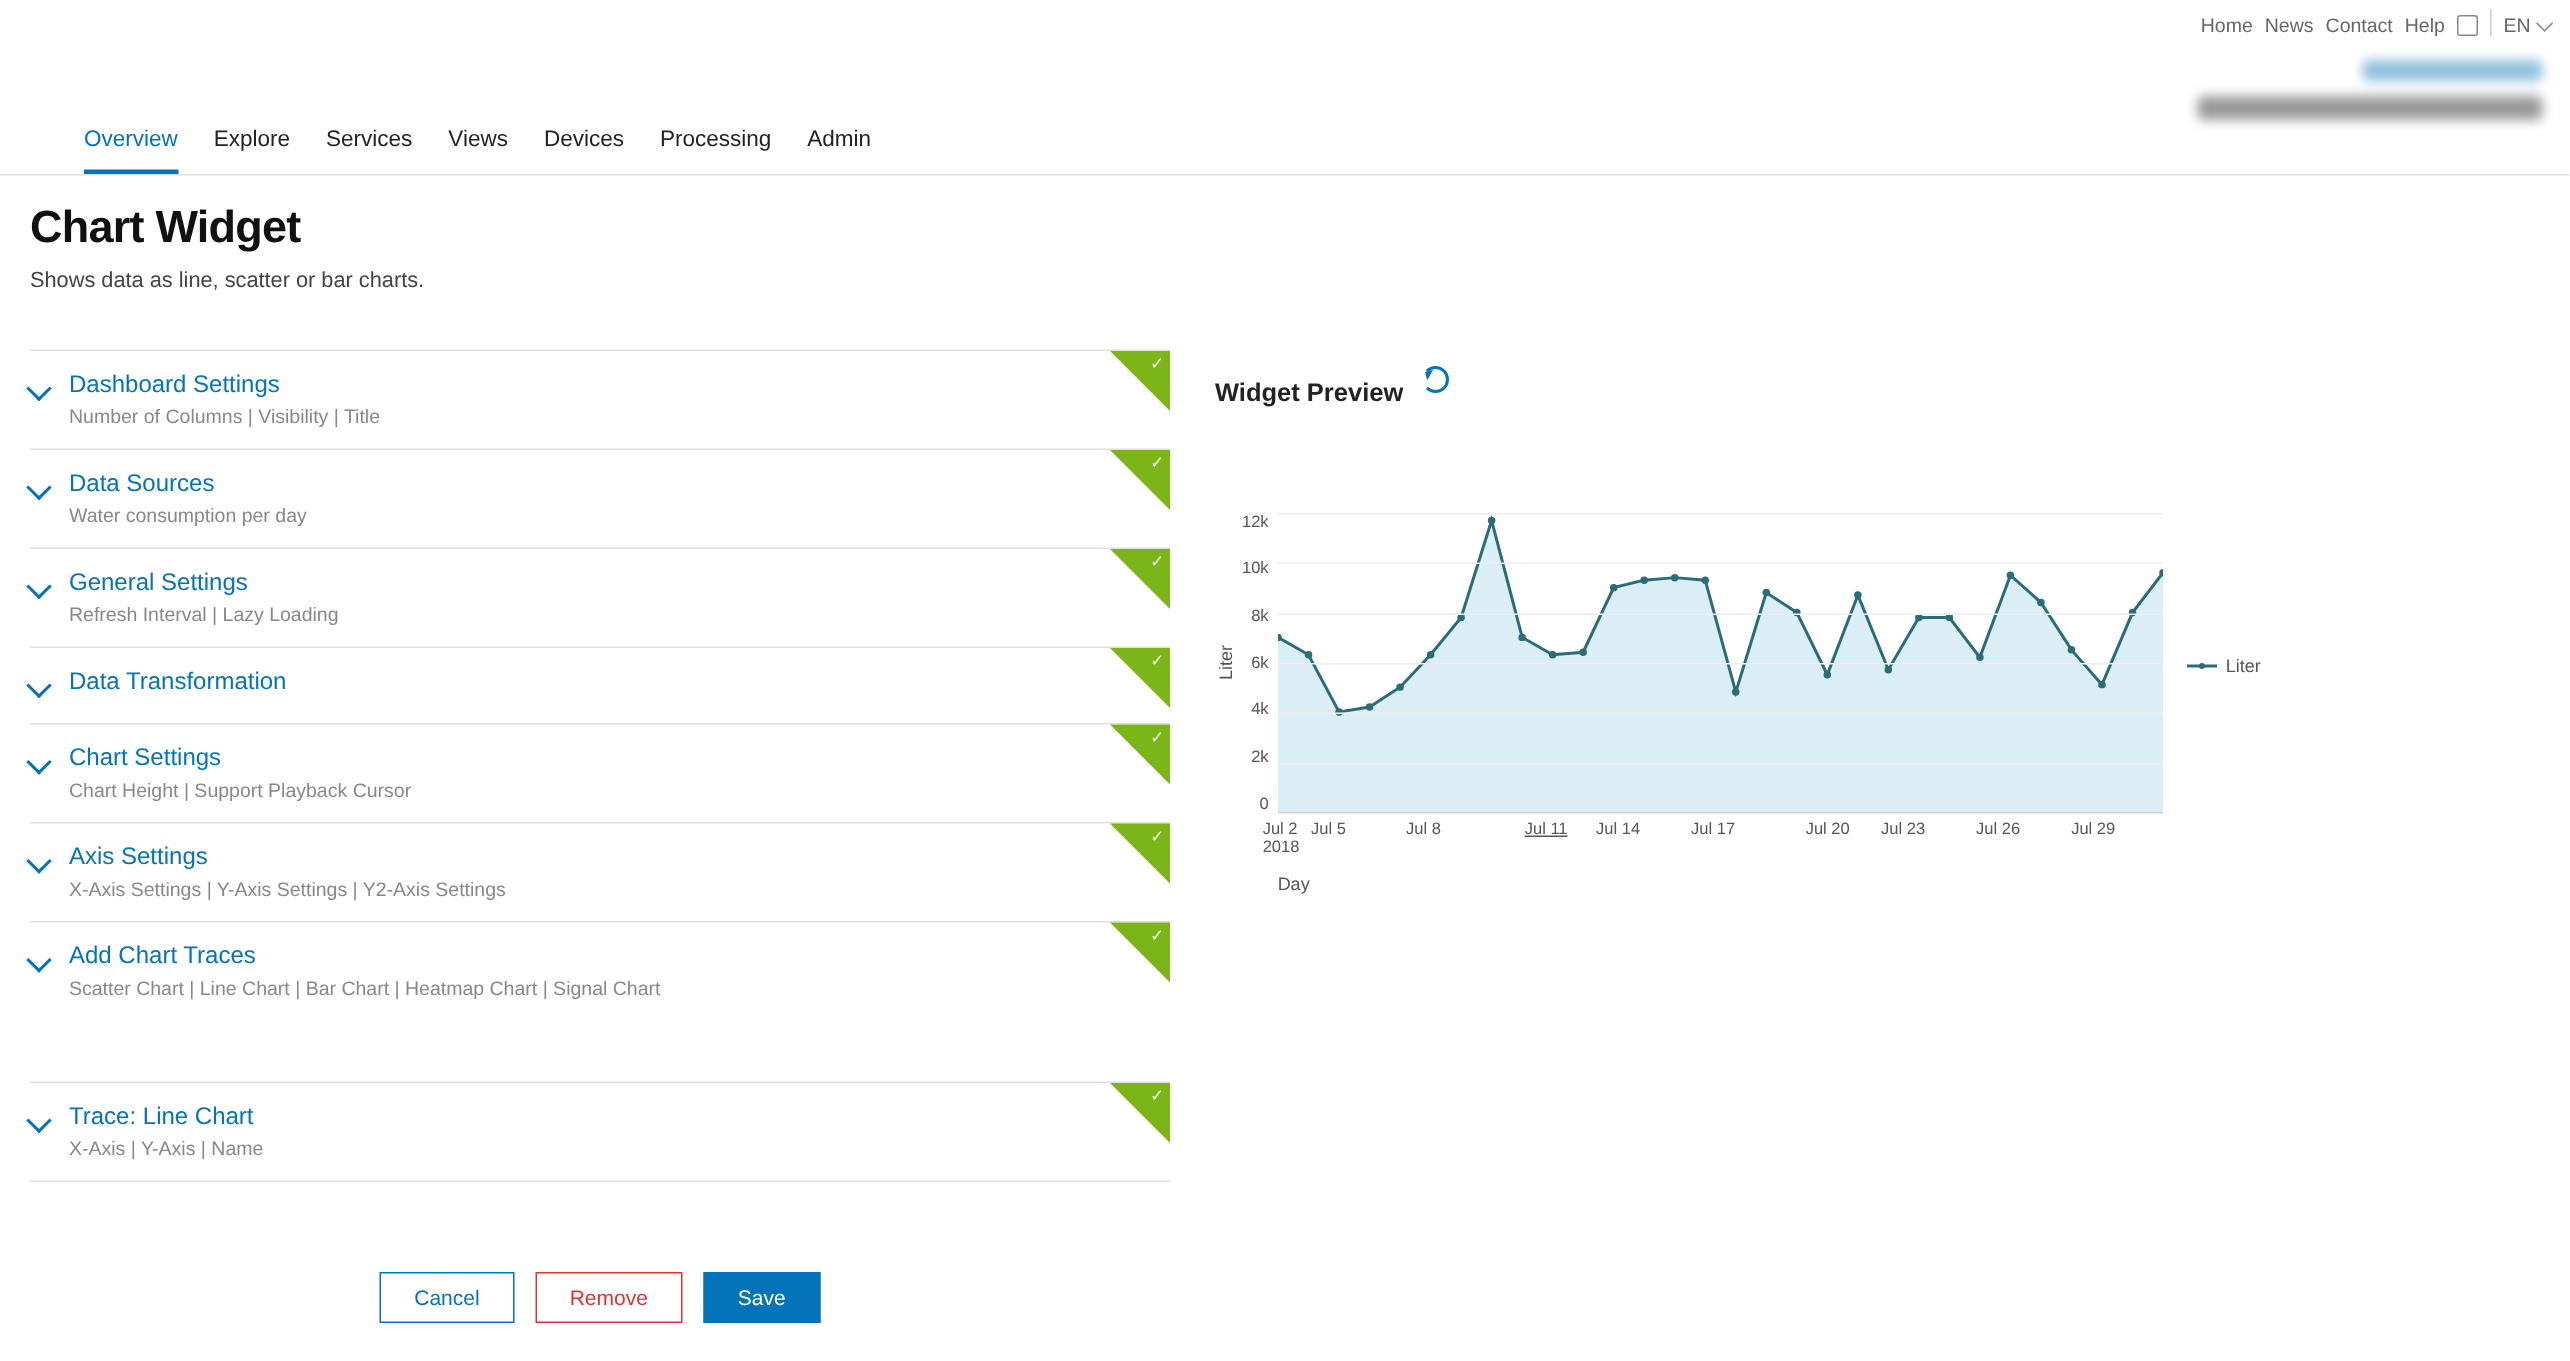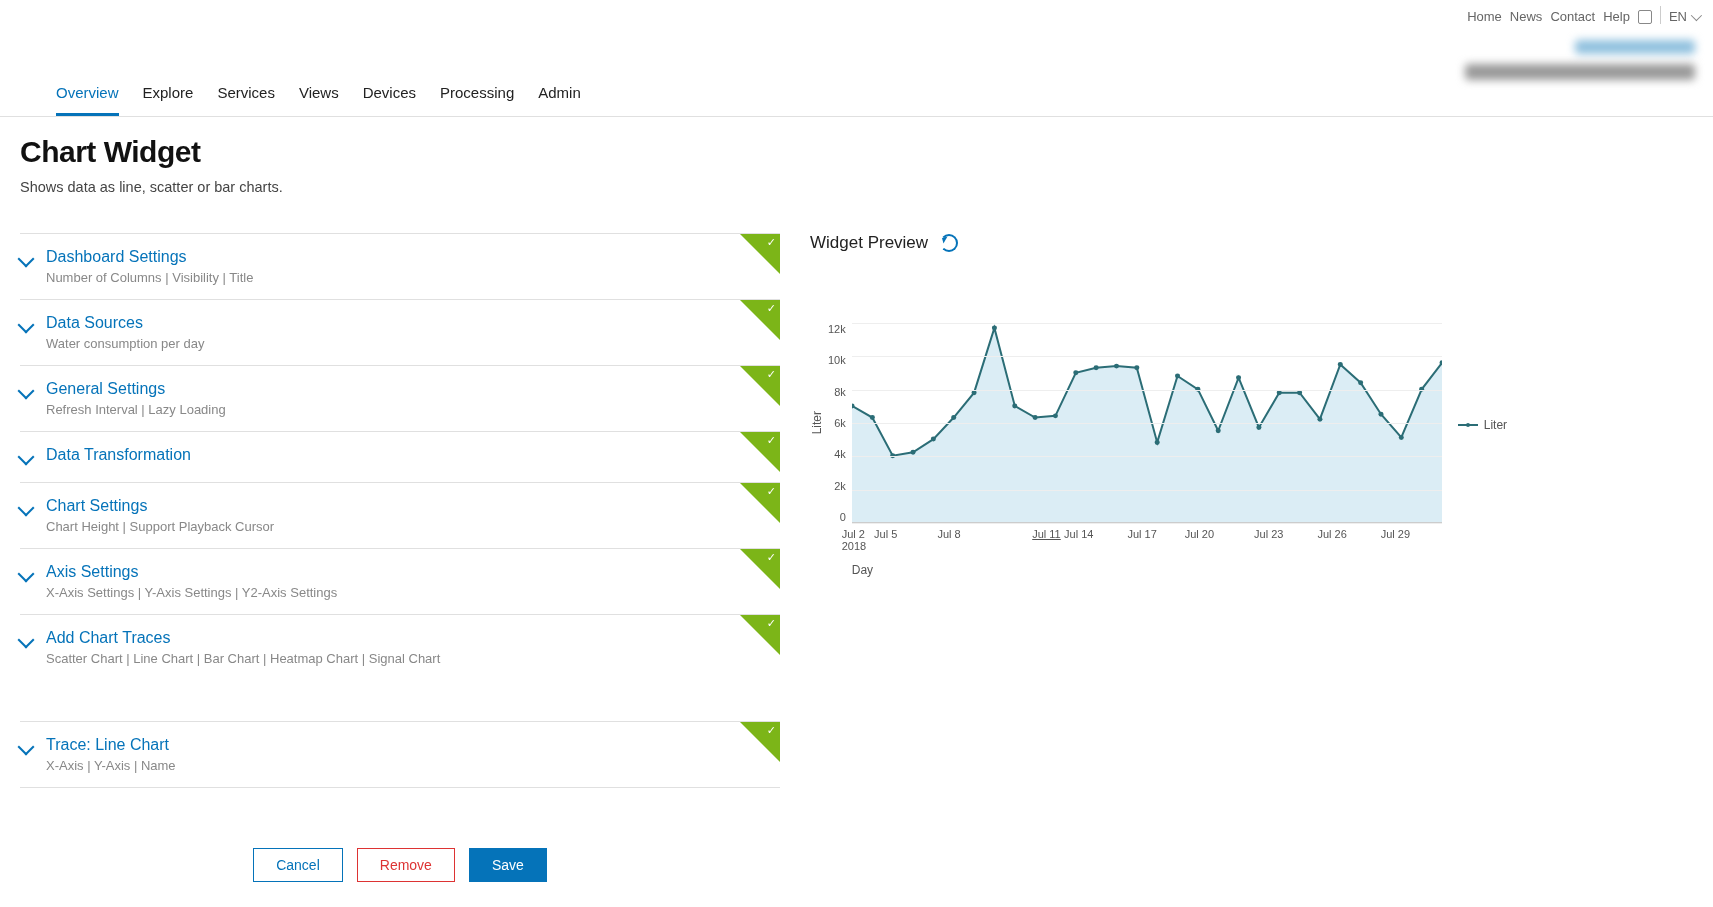--- a/index.html
+++ b/index.html
@@ -121,21 +121,21 @@
     font-size: 11px;
   }
 
   
   .preview-col { flex: 1; }
   .preview-head {
     display: flex;
     align-items: center;
     gap: 12px;
   }
-  .preview-title { font-size: 17px; font-weight: 400; color: #222; }
+  .preview-title { font-size: 17px; font-weight: 700; color: #222; margin-top: 19px; }
   .refresh-icon {
     width: 18px; height: 18px;
     border: 2px solid #0573b9;
     border-left-color: transparent;
     border-radius: 50%;
     position: relative;
     cursor: pointer;
   }
   .refresh-icon::after {
     content: "";
@@ -410,24 +410,24 @@
             <circle cx="508.6206896551724" cy="60" r="2.5" class="pt"></circle>
             <circle cx="528.9655172413793" cy="91.66666666666667" r="2.5" class="pt"></circle>
             <circle cx="549.3103448275862" cy="115" r="2.5" class="pt"></circle>
             <circle cx="569.6551724137931" cy="66.66666666666669" r="2.5" class="pt"></circle>
             <circle cx="590" cy="40" r="2.5" class="pt"></circle>
           </svg>
         <div class="xaxis">
             <div class="xtick" style="position: absolute; left: -10px; width: 60px; text-align: left;">Jul 2<br>2018</div>
             <div class="xtick" style="position: absolute; left: 53.3333px; width: 60px; text-align: left;">Jul 5</div>
             <div class="xtick" style="position: absolute; left: 116.667px; width: 60px; text-align: left;">Jul 8</div>
-            <div class="xtick" style="position: absolute; left: 180px; width: 60px; text-align: right; text-decoration: underline;">Jul 11</div>
+            <div class="xtick" style="position: absolute; left: 180px; width: 60px; text-align: center; text-decoration: underline;">Jul 11</div>
             <div class="xtick" style="position: absolute; left: 243.333px; width: 60px; text-align: left;">Jul 14</div>
             <div class="xtick" style="position: absolute; left: 306.667px; width: 60px; text-align: left;">Jul 17</div>
-            <div class="xtick" style="position: absolute; left: 364px; width: 60px; text-align: left;">Jul 20</div>
+            <div class="xtick" style="position: absolute; left: 383px; width: 60px; text-align: left;">Jul 20</div>
             <div class="xtick" style="position: absolute; left: 433.333px; width: 60px; text-align: left;">Jul 23</div>
             <div class="xtick" style="position: absolute; left: 496.667px; width: 60px; text-align: left;">Jul 26</div>
             <div class="xtick" style="position: absolute; left: 560px; width: 60px; text-align: left;">Jul 29</div>
           </div>
         <div class="xlabel">Day</div>
       <div class="gridline" style="top: 0px;"></div>
           <div class="gridline" style="top: 33.3333px;"></div>
           <div class="gridline" style="top: 66.6667px;"></div>
           <div class="gridline" style="top: 100px;"></div>
           <div class="gridline" style="top: 133.333px;"></div>

